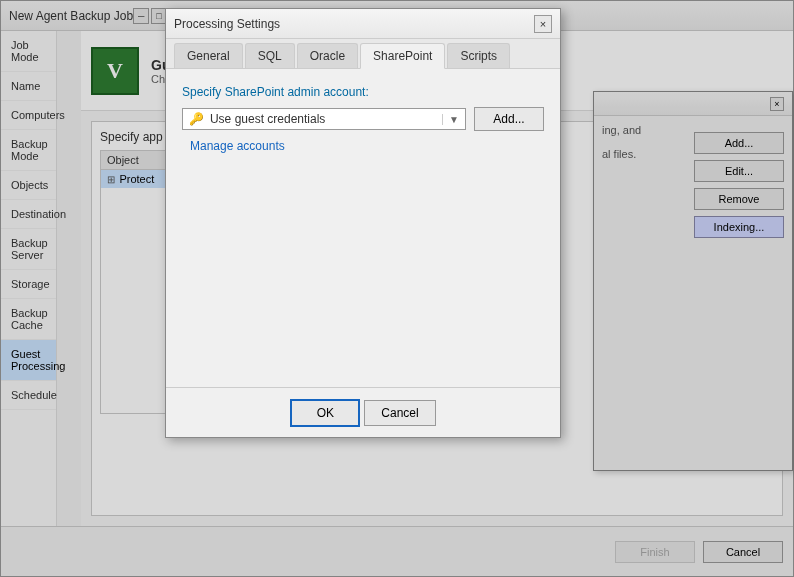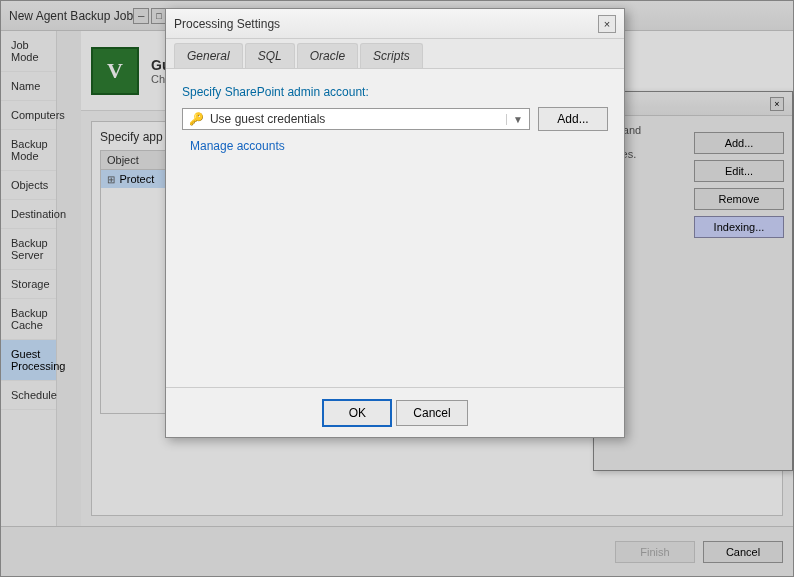--- a/index.html
+++ b/index.html
@@ -232,21 +232,21 @@
       height: 577px;
       background: rgba(0,0,0,0.15);
       z-index: 10;
     }
 
     
     .dialog {
       position: absolute;
       top: 8px;
       left: 165px;
-      width: 460px;
+      width: 396px;
       height: 430px;
       background: #f0f0f0;
       border: 1px solid #888;
       box-shadow: 3px 3px 10px rgba(0,0,0,0.3);
       z-index: 20;
     }
 
     .dialog-titlebar {
       background: linear-gradient(to bottom, #f5f5f5, #e8e8e8);
       border-bottom: 1px solid #ccc;
@@ -289,21 +289,20 @@
     .tab {
       padding: 5px 12px;
       font-size: 12px;
       cursor: pointer;
       border: 1px solid #ccc;
       border-bottom: none;
       background: #d8d8d8;
       color: #333;
       margin-right: 2px;
       border-radius: 3px 3px 0 0;
-      font-style: italic;
     }
 
     .tab.active {
       background: #f0f0f0;
       border-bottom: 1px solid #f0f0f0;
       z-index: 1;
       position: relative;
       margin-bottom: -1px;
     }
 
@@ -587,20 +586,23 @@
   <div class="tab-bar">
     <div class="tab">
       <span>General</span>
     </div>
     <div class="tab">
       <span>SQL</span>
     </div>
     <div class="tab">
       <span>Oracle</span>
     </div>
+    <div class="tab active">
+      <span>SharePoint</span>
+    </div>
     <div class="tab">
       <span>Scripts</span>
     </div>
   </div>
 
   <div class="dialog-content">
     <span class="form-label">Specify SharePoint admin account:</span>
     <div class="select-row">
       <div class="select-with-icon">
         <span class="key-icon">🔑</span>

